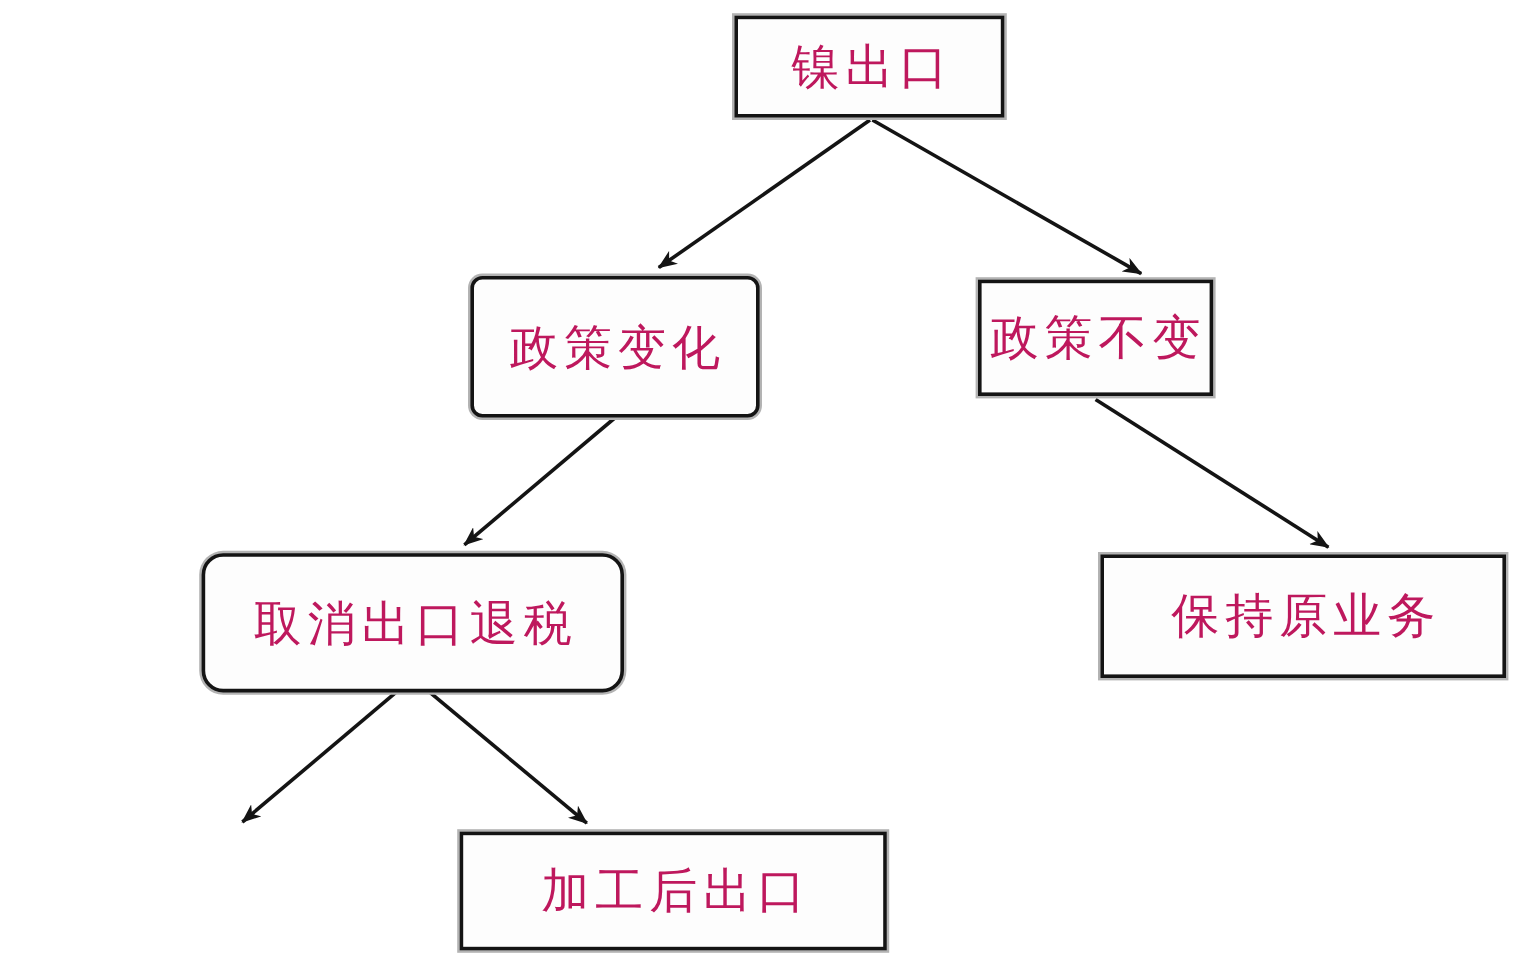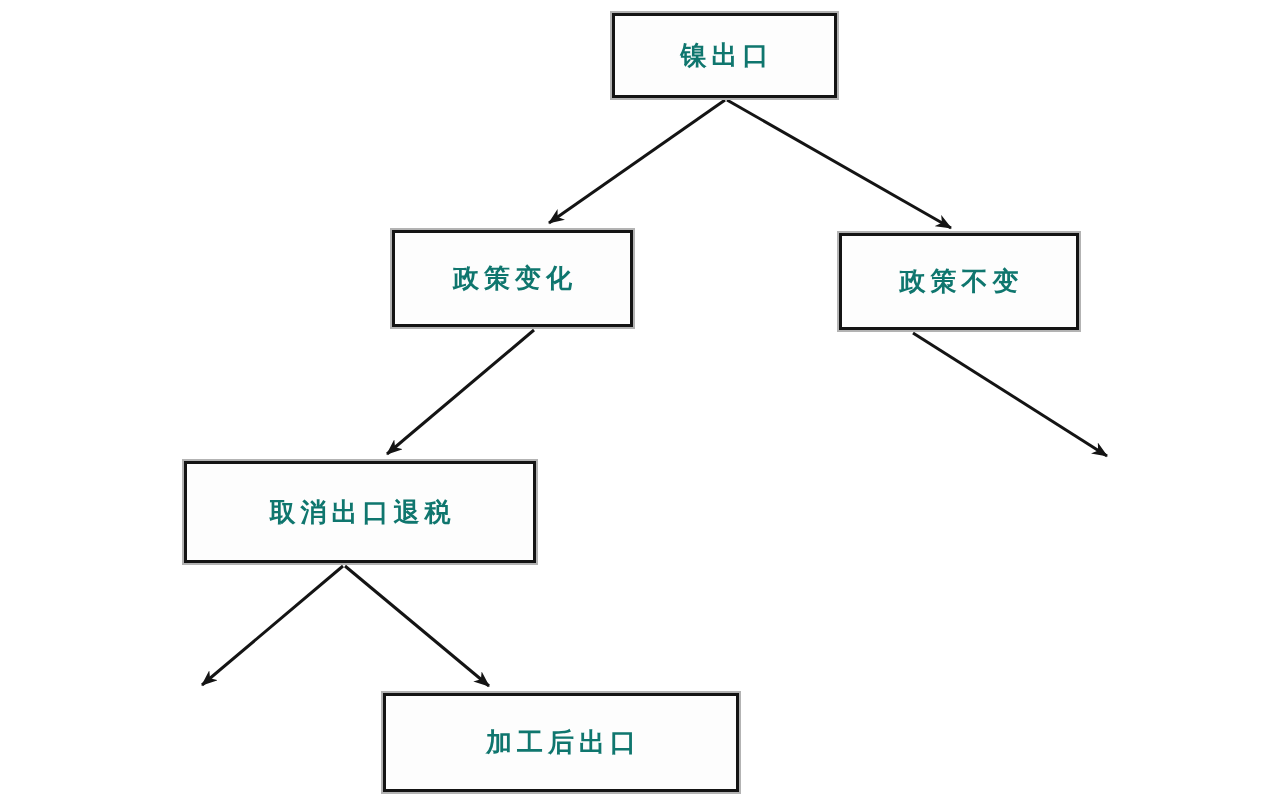--- a/index.html
+++ b/index.html
@@ -26,32 +26,32 @@
     position: absolute;
     box-sizing: border-box;
     border: 3px solid #141414;
     background: #fdfdfd;
     box-shadow: 0 0 0 2px #b3b3b3;
     display: flex;
     align-items: center;
     justify-content: center;
   }
   .node-label {
-    font-size: 26px;
-    font-weight: bold;
-    color: #0f766e;
+    font-size: 40px;
+    font-weight: normal;
+    color: #be185d;
     letter-spacing: 5px;
     white-space: nowrap;
     text-indent: 5px; 
   }
   
   .n-nickel-export        { left: 612px; top: 13px;  width: 225px; height: 85px; }
-  .n-policy-change        { left: 392px; top: 230px; width: 241px; height: 97px; }
-  .n-policy-unchanged     { left: 815px; top: 233px; width: 240px; height: 97px; margin-left: 24px; }
-  .n-cancel-rebate        { left: 184px; top: 461px; width: 352px; height: 102px; }
+  .n-policy-change        { left: 392px; top: 230px; width: 241px; height: 118px; border-radius: 10px; }
+  .n-policy-unchanged     { left: 815px; top: 233px; width: 196px; height: 97px; }
+  .n-cancel-rebate        { left: 168px; top: 461px; width: 352px; height: 116px; border-radius: 18px; }
   .n-keep-business        { left: 917px; top: 462px; width: 338px; height: 103px; }
   .n-cancel-nickel-export { left: 2px;   top: 692px; width: 308px; height: 97px; }
   .n-export-after-processing { left: 383px; top: 693px; width: 356px; height: 99px; }
 </style>
 </head>
 <body>
 
 <div class="canvas">
 
   <svg class="edges-layer" width="1278" height="795" viewBox="0 0 1278 795" xmlns="http://www.w3.org/2000/svg">
@@ -77,19 +77,22 @@
   </div>
 
   <div class="node n-policy-unchanged">
     <span class="node-label">政策不变</span>
   </div>
 
   <div class="node n-cancel-rebate">
     <span class="node-label">取消出口退税</span>
   </div>
 
+  <div class="node n-keep-business">
+    <span class="node-label">保持原业务</span>
+  </div>
 
 
   <div class="node n-export-after-processing">
     <span class="node-label">加工后出口</span>
   </div>
 
 </div>
 
 </body></html>

